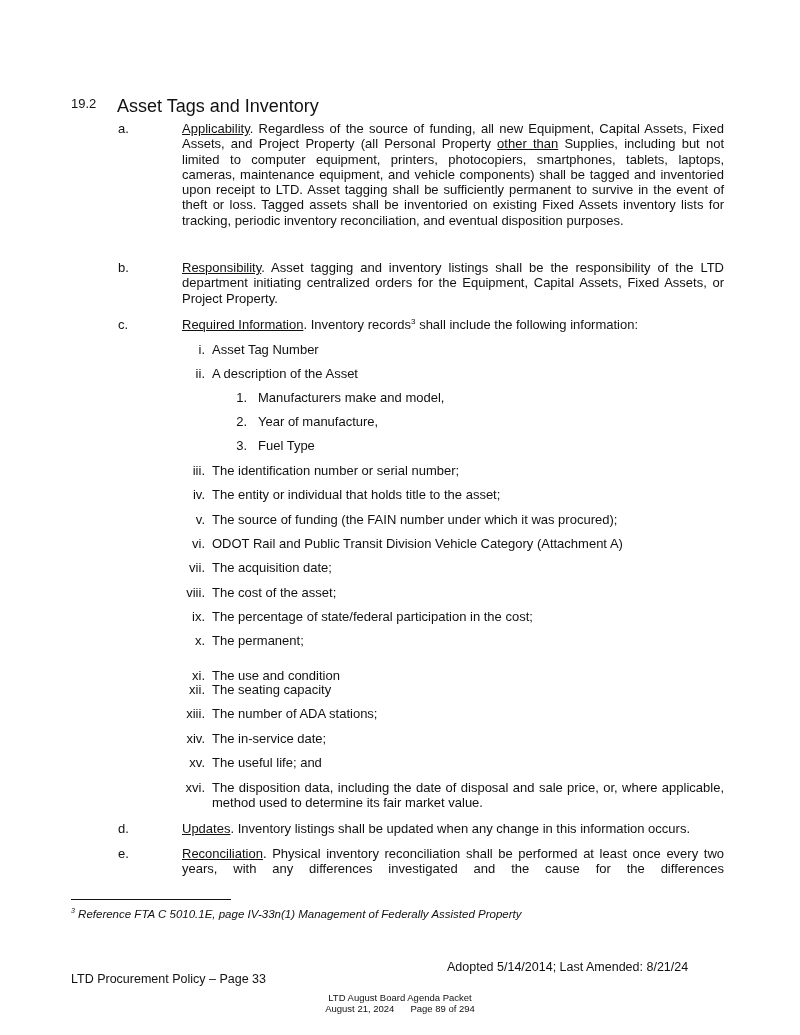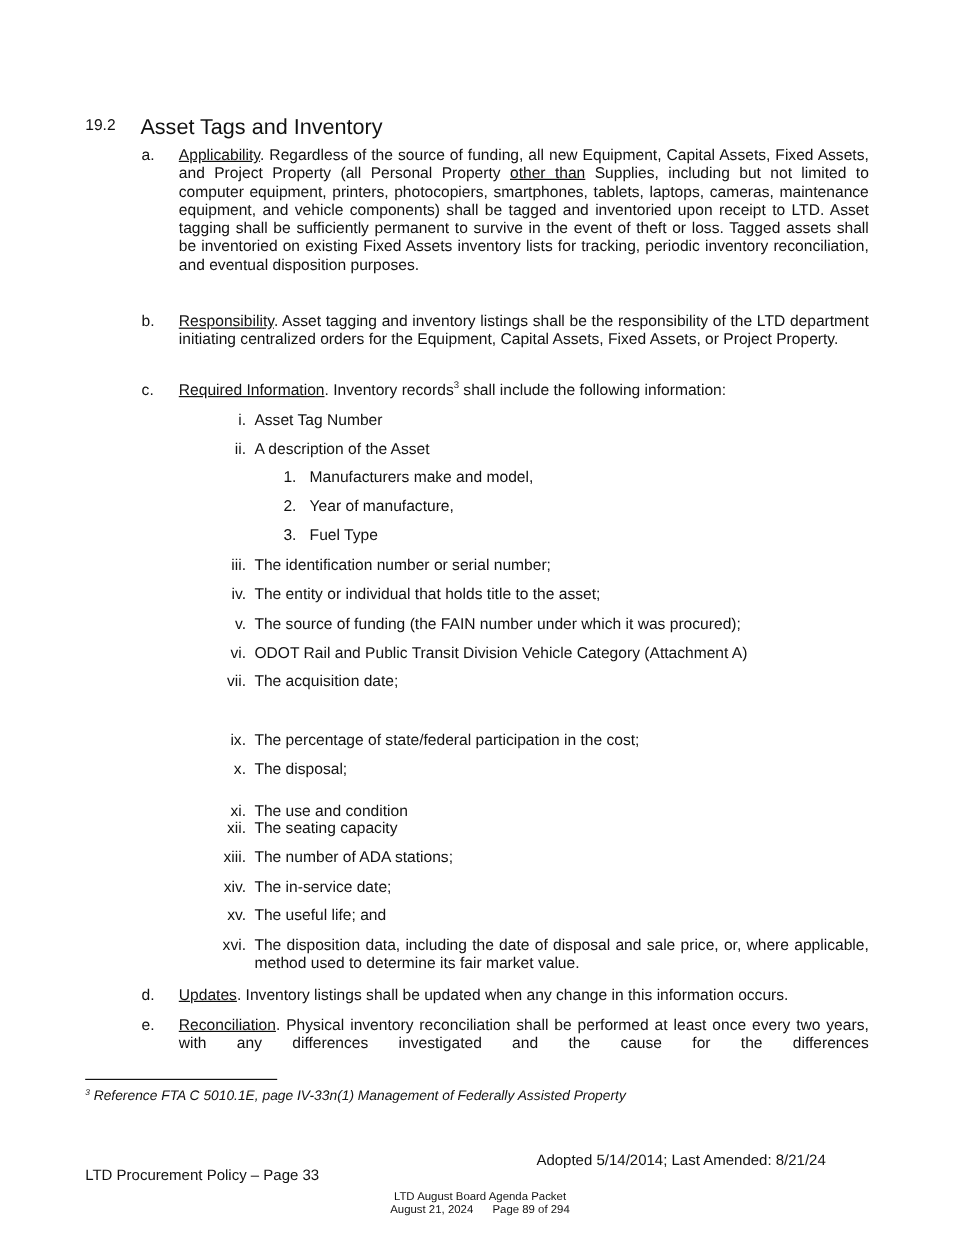--- a/index.html
+++ b/index.html
@@ -4,21 +4,21 @@
 <style>
   html, body { margin: 0; padding: 0; background: #ffffff; }
   body { width: 800px; height: 1035px; position: relative; overflow: hidden;
          font-family: "Liberation Sans", sans-serif; color: #111; }
   .page { position: absolute; left: 0; top: 0; width: 800px; height: 728px; padding-left: 24px; }
   .abs { position: absolute; }
   .sec-num { left: 71px; top: 96px; font-size: 13px; }
   .sec-title { left: 117px; top: 96px; font-size: 18px; }
   .item { position: absolute; left: 118px; width: 606px; font-size: 13px; line-height: 15.3px; }
   .item .letter { position: absolute; left: 0; top: 0; }
-  .item .body { margin-left: 31px; text-align: justify; }
+  .item .body { margin-left: 64px; text-align: justify; }
   .u { text-decoration: underline; }
   .rom-row { position: absolute; left: 165px; width: 559px; font-size: 13px; line-height: 15.3px; }
   .rom-row .num { position: absolute; left: 0; width: 40px; text-align: right; }
   .rom-row .txt { margin-left: 47px; text-align: justify; }
   .sub-row { position: absolute; left: 228px; font-size: 13px; line-height: 15.3px; }
   .sub-row .num { position: absolute; left: 0; width: 19px; text-align: right; }
   .sub-row .txt { margin-left: 30px; }
   sup { font-size: 8px; vertical-align: super; line-height: 0; }
   .fn-rule { left: 71px; top: 899px; width: 160px; height: 0; border-top: 1px solid #111; }
   .footnote { left: 71px; top: 908px; font-size: 11.5px; font-style: italic; }
@@ -88,27 +88,31 @@
       <div class="txt">The source of funding (the FAIN number under which it was procured);</div>
     </div>
   <div class="rom-row" style="top:536px;">
       <span class="num">vi.</span>
       <div class="txt">ODOT Rail and Public Transit Division Vehicle Category (Attachment A)</div>
     </div>
   <div class="rom-row" style="top:560px;">
       <span class="num">vii.</span>
       <div class="txt">The acquisition date;</div>
     </div>
+  <div class="rom-row" style="top:585px;">
+      <span class="num">viii.</span>
+      <div class="txt">The cost of the asset;</div>
+    </div>
   <div class="rom-row" style="top:609px;">
       <span class="num">ix.</span>
       <div class="txt">The percentage of state/federal participation in the cost;</div>
     </div>
   <div class="rom-row" style="top:633px;">
       <span class="num">x.</span>
-      <div class="txt">The disposal;</div>
+      <div class="txt">The permanent;</div>
     </div>
   <div class="rom-row" style="top:658px;margin-top:10px;">
       <span class="num">xi.</span>
       <div class="txt">The use and condition</div>
     </div>
   <div class="rom-row" style="top:682px;">
       <span class="num">xii.</span>
       <div class="txt">The seating capacity</div>
     </div>
   <div class="rom-row" style="top:706px;">

